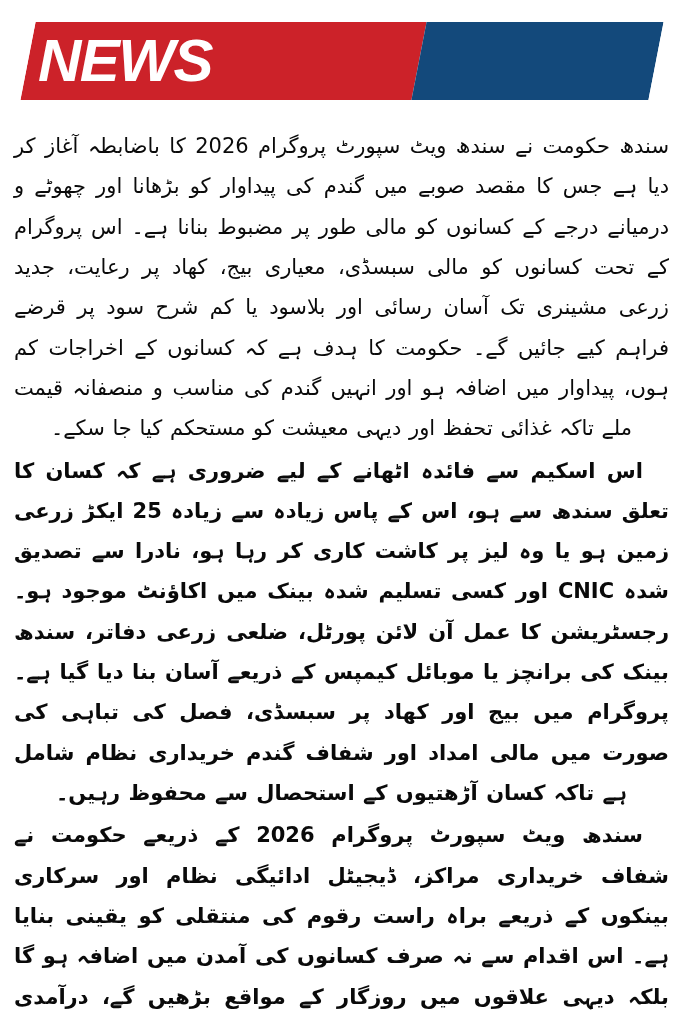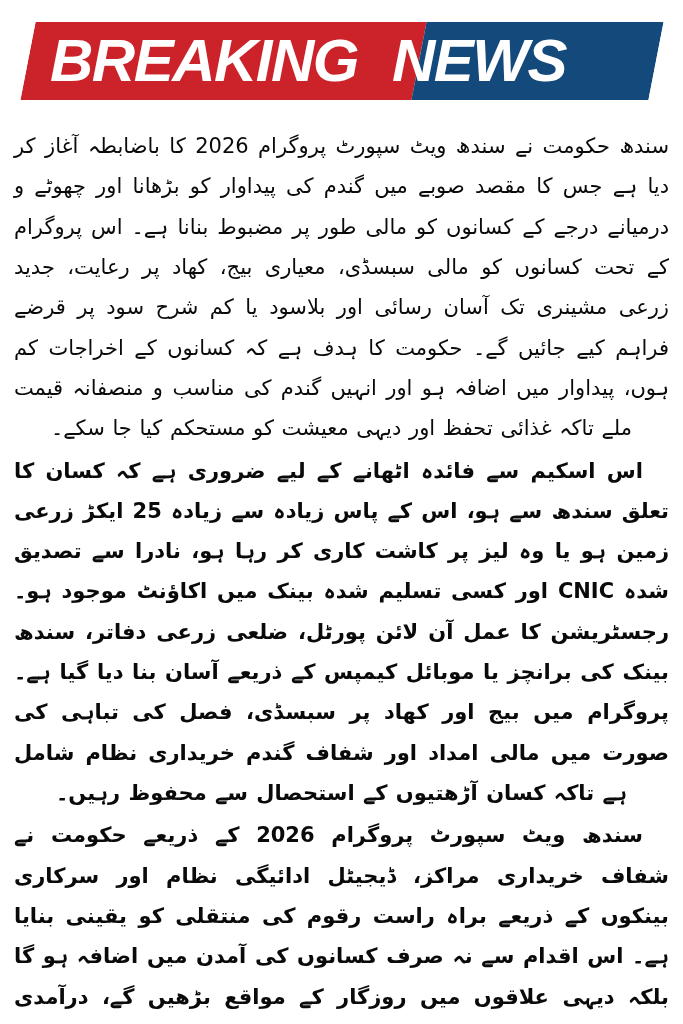--- a/index.html
+++ b/index.html
@@ -97,21 +97,20 @@
 </style>
 </head>
 <body>
 
 <div class="banner-wrap">
   <div class="banner">
     <div class="banner-red"></div>
     <div class="banner-blue"></div>
   </div>
   <div class="banner-text">
-    <span class="banner-word breaking">BREAKING</span>
     <span class="banner-word news">NEWS</span>
   </div>
 </div>
 
 <div class="article">
   <p class="para p1">سندھ حکومت نے سندھ ویٹ سپورٹ پروگرام 2026 کا باضابطہ آغاز کر دیا ہے جس کا مقصد صوبے میں گندم کی پیداوار کو بڑھانا اور چھوٹے و درمیانے درجے کے کسانوں کو مالی طور پر مضبوط بنانا ہے۔ اس پروگرام کے تحت کسانوں کو مالی سبسڈی، معیاری بیج، کھاد پر رعایت، جدید زرعی مشینری تک آسان رسائی اور بلاسود یا کم شرح سود پر قرضے فراہم کیے جائیں گے۔ حکومت کا ہدف ہے کہ کسانوں کے اخراجات کم ہوں، پیداوار میں اضافہ ہو اور انہیں گندم کی مناسب و منصفانہ قیمت ملے تاکہ غذائی تحفظ اور دیہی معیشت کو مستحکم کیا جا سکے۔</p>
   <p class="para p2">اس اسکیم سے فائدہ اٹھانے کے لیے ضروری ہے کہ کسان کا تعلق سندھ سے ہو، اس کے پاس زیادہ سے زیادہ 25 ایکڑ زرعی زمین ہو یا وہ لیز پر کاشت کاری کر رہا ہو، نادرا سے تصدیق شدہ CNIC اور کسی تسلیم شدہ بینک میں اکاؤنٹ موجود ہو۔ رجسٹریشن کا عمل آن لائن پورٹل، ضلعی زرعی دفاتر، سندھ بینک کی برانچز یا موبائل کیمپس کے ذریعے آسان بنا دیا گیا ہے۔ پروگرام میں بیج اور کھاد پر سبسڈی، فصل کی تباہی کی صورت میں مالی امداد اور شفاف گندم خریداری نظام شامل ہے تاکہ کسان آڑھتیوں کے استحصال سے محفوظ رہیں۔</p>
   <p class="para p3">سندھ ویٹ سپورٹ پروگرام 2026 کے ذریعے حکومت نے شفاف خریداری مراکز، ڈیجیٹل ادائیگی نظام اور سرکاری بینکوں کے ذریعے براہ راست رقوم کی منتقلی کو یقینی بنایا ہے۔ اس اقدام سے نہ صرف کسانوں کی آمدن میں اضافہ ہو گا بلکہ دیہی علاقوں میں روزگار کے مواقع بڑھیں گے، درآمدی گندم پر انحصار کم ہو گا اور صوبے کی مجموعی غذائی سلامتی مضبوط ہو گی۔ یہ پروگرام زرعی ترقی، کسانوں کی خوشحالی اور ایک خود کفیل معیشت کی جانب ایک اہم قدم ہے۔</p>
 </div>
 

